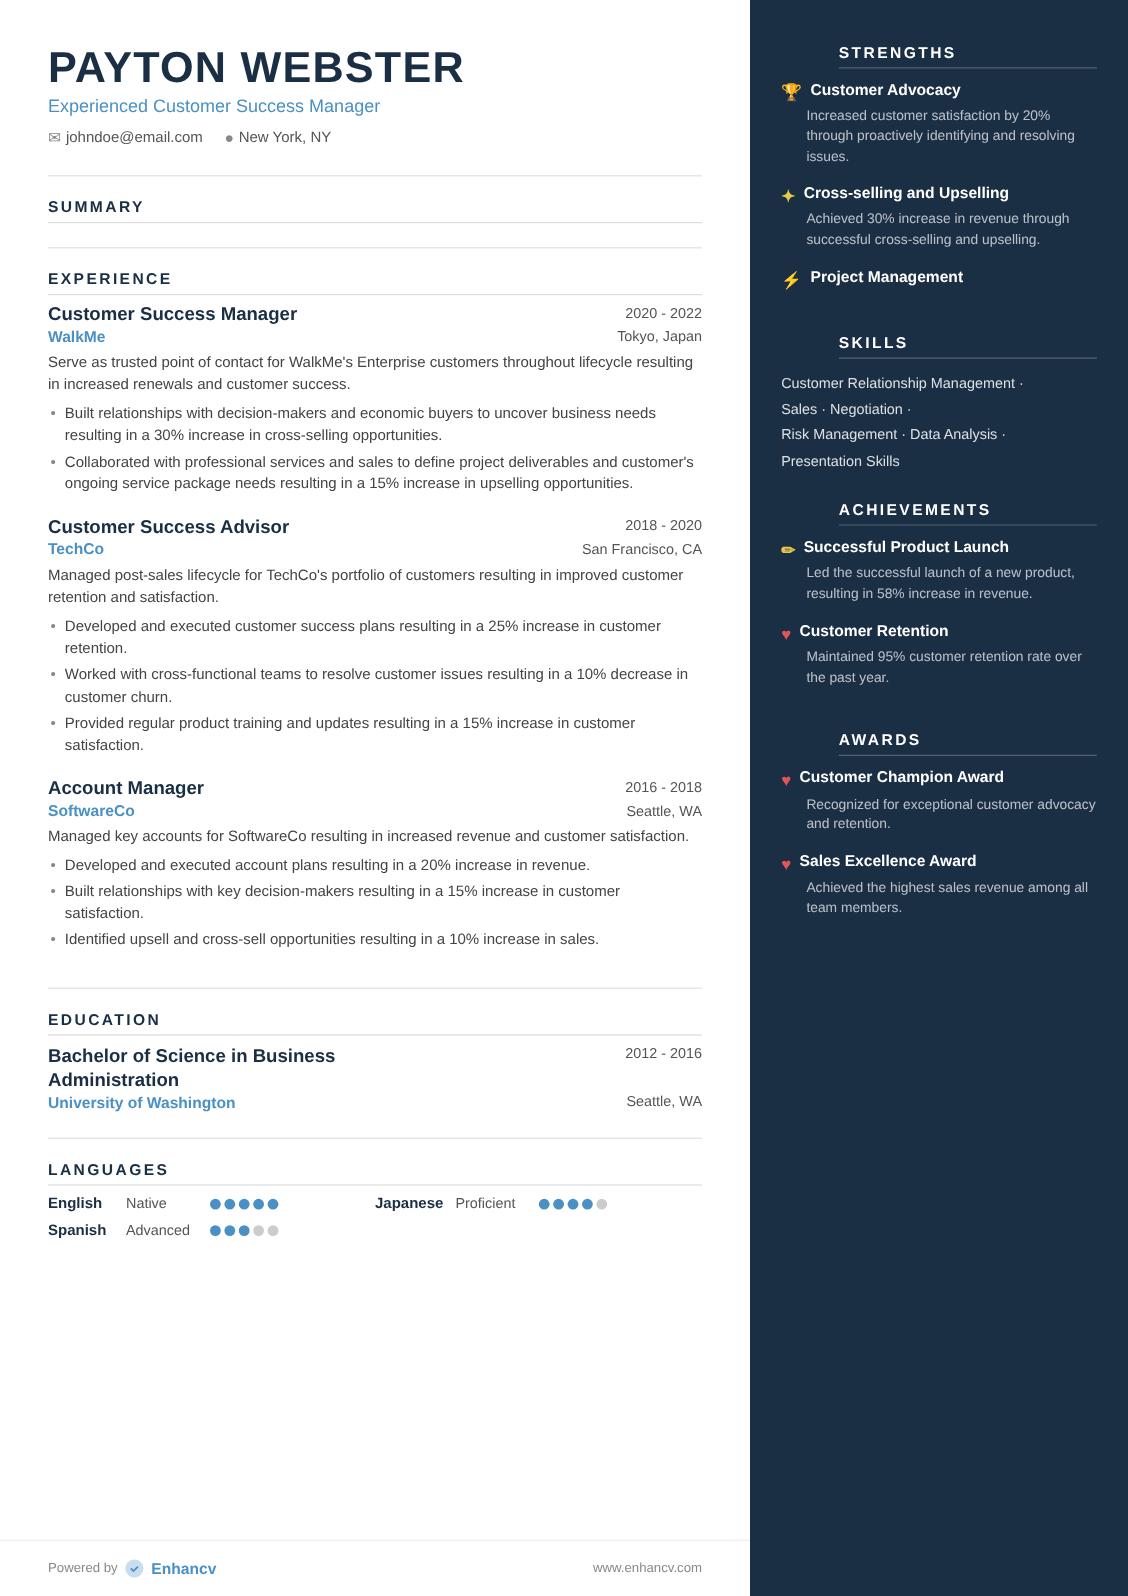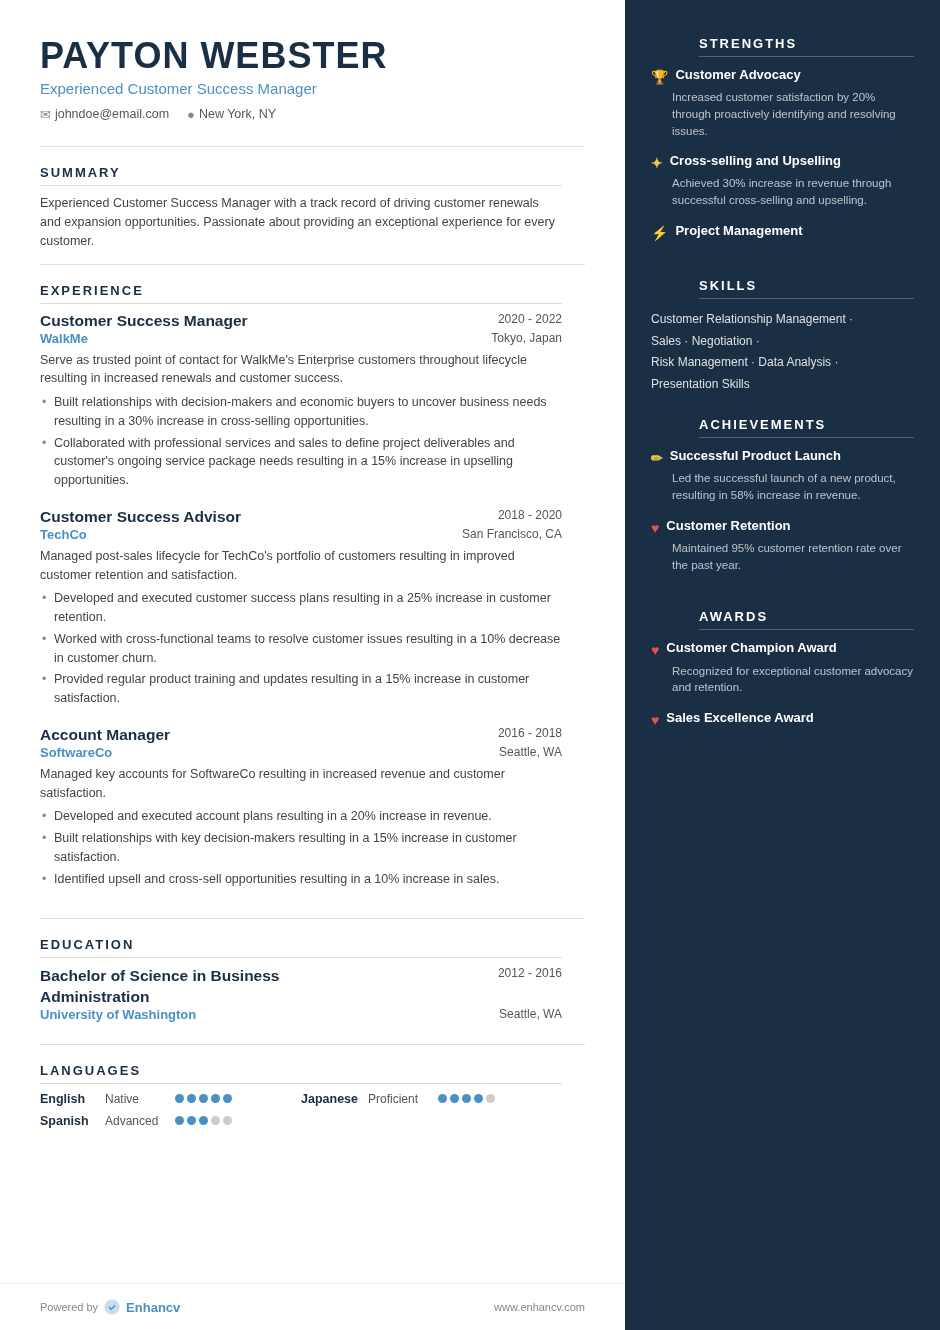--- a/index.html
+++ b/index.html
@@ -59,21 +59,21 @@
       display: flex;
       align-items: center;
       gap: 4px;
     }
     .contact-icon {
       font-size: 13px;
       color: #888;
     }
     
     .section {
-      padding: 18px 63px 12px 40px;
+      padding: 18px 40px 12px 40px;
     }
     .section-title {
       font-size: 13px;
       font-weight: 800;
       color: #1a2e44;
       letter-spacing: 2px;
       text-transform: uppercase;
       margin-bottom: 8px;
       border-bottom: 1.5px solid #ddd;
       padding-bottom: 5px;
@@ -355,21 +355,20 @@
           <span class="contact-icon">●</span>
           <span>New York, NY</span>
         </div>
       </div>
     </div>
 
     <div class="section-divider"></div>
 
     <div class="section">
       <div class="section-title">SUMMARY</div>
-      <div class="section-body">Experienced Customer Success Manager with a track record of driving customer renewals and expansion opportunities. Passionate about providing an exceptional experience for every customer.</div>
     </div>
 
     <div class="section-divider"></div>
 
     <div class="section">
       <div class="section-title">EXPERIENCE</div>
 
       <div class="exp-entry">
         <div class="exp-header">
           <div class="exp-title">Customer Success Manager</div>
@@ -562,17 +561,18 @@
           <span>Customer Champion Award</span>
         </div>
         <div class="award-desc">Recognized for exceptional customer advocacy and retention.</div>
       </div>
 
       <div class="award-item">
         <div class="award-title">
           <span class="strength-icon achievement-icon">♥</span>
           <span>Sales Excellence Award</span>
         </div>
+        <div class="award-desc">Achieved the highest sales revenue among all team members.</div>
       </div>
     </div>
 
   </div>
 </div>
 
 </body></html>

